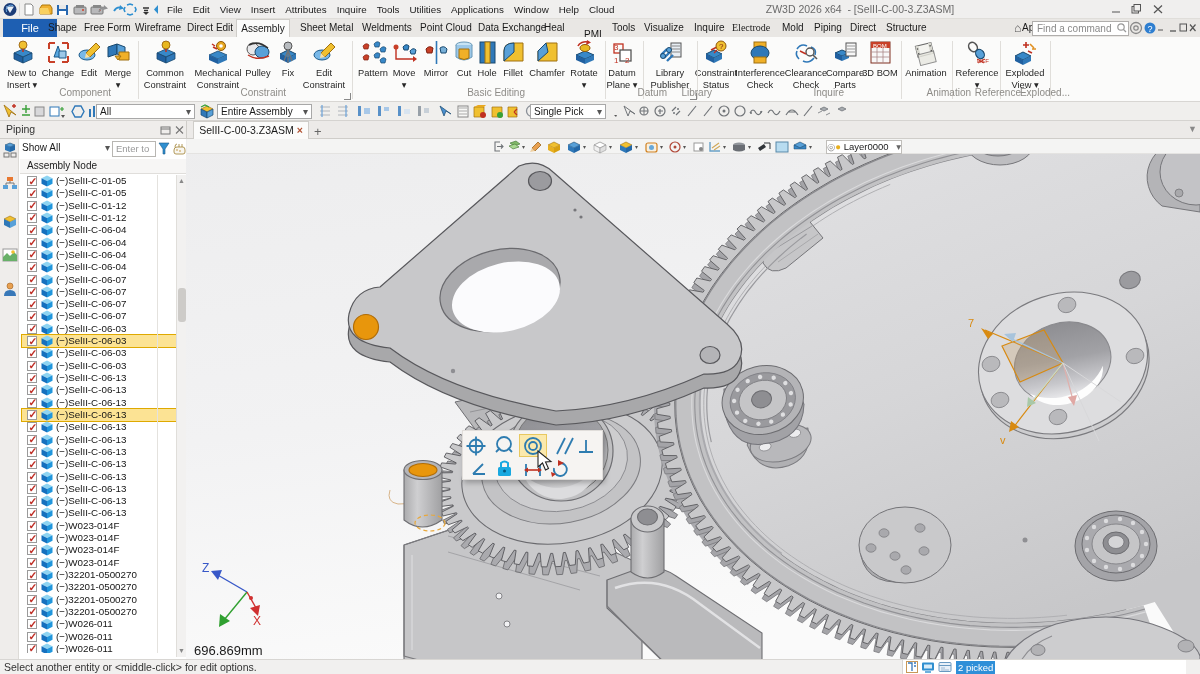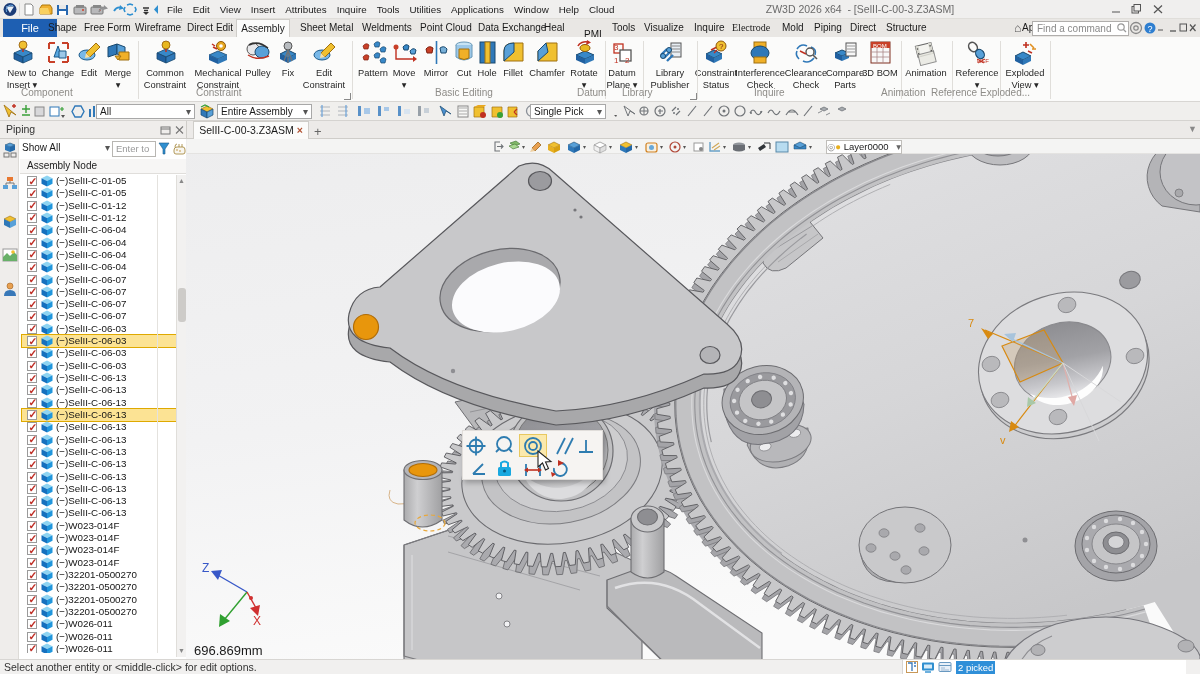--- a/index.html
+++ b/index.html
@@ -7,21 +7,21 @@
 .titlebar{left:0;top:0;width:1200px;height:19px;background:#f0efee;border-bottom:1px solid #e0deda}
 .tabrow{left:0;top:19px;width:1200px;height:18px;background:#e9e7e4}
 .ribbon{left:0;top:37px;width:1200px;height:65px;background:#fbfbfa;border-bottom:1px solid #d8d6d3}
 .toolrow{left:0;top:102px;width:1200px;height:19px;background:#f0efed;border-bottom:1px solid #d5d3d0}
 .tabstrip{left:0;top:121px;width:1200px;height:18px;background:#eceae8;border-bottom:1px solid #cfcdc9}
 .statusbar{left:0;top:659px;width:1200px;height:15px;background:#f1f0ef;border-top:1px solid #d8d6d3}
 .menu{display:inline-block;padding:0 5px;font-size:9.8px;line-height:19px;color:#1a1a1a}
 .rtab{position:absolute;top:19px;height:18px;line-height:18px;font-size:10px;padding:0;color:#1a1a1a;white-space:nowrap}
 .rbtn{position:absolute;top:39px;text-align:center;font-size:9.3px;line-height:12px;color:#262626;white-space:nowrap}
 .rsep{position:absolute;top:41px;height:58px;width:1px;background:#e0deda}
-.rgl{position:absolute;top:87px;font-size:10px;color:#8e8c88;text-align:left;white-space:nowrap}
+.rgl{position:absolute;top:87px;font-size:10px;color:#8e8c88;text-align:right;white-space:nowrap}
 .treerow{position:relative;height:12.32px;white-space:nowrap}
 .cb{position:absolute;left:7px;top:1px;width:10px;height:10px;border:1px solid #9a9a9a;background:#fff}
 .cb:after{content:"\2713";position:absolute;left:0.5px;top:-2.5px;color:#c03028;font-size:10.5px;font-weight:bold}
 .cubei{position:absolute;left:21px;top:0px}
 .tlbl{position:absolute;left:36px;top:0;font-size:9.8px;line-height:12.3px;color:#141414}
 </style></head><body>
 <div class="abs titlebar"></div>
 <svg class="abs" style="left:2px;top:2px" width="210" height="15" viewBox="0 0 210 15">
 <circle cx="8" cy="7.5" r="6.5" fill="#1d3d78"></circle>
     <path d="M4 4.5 L12 4.5 L8 11 Z" fill="#e8f0f8"></path>

